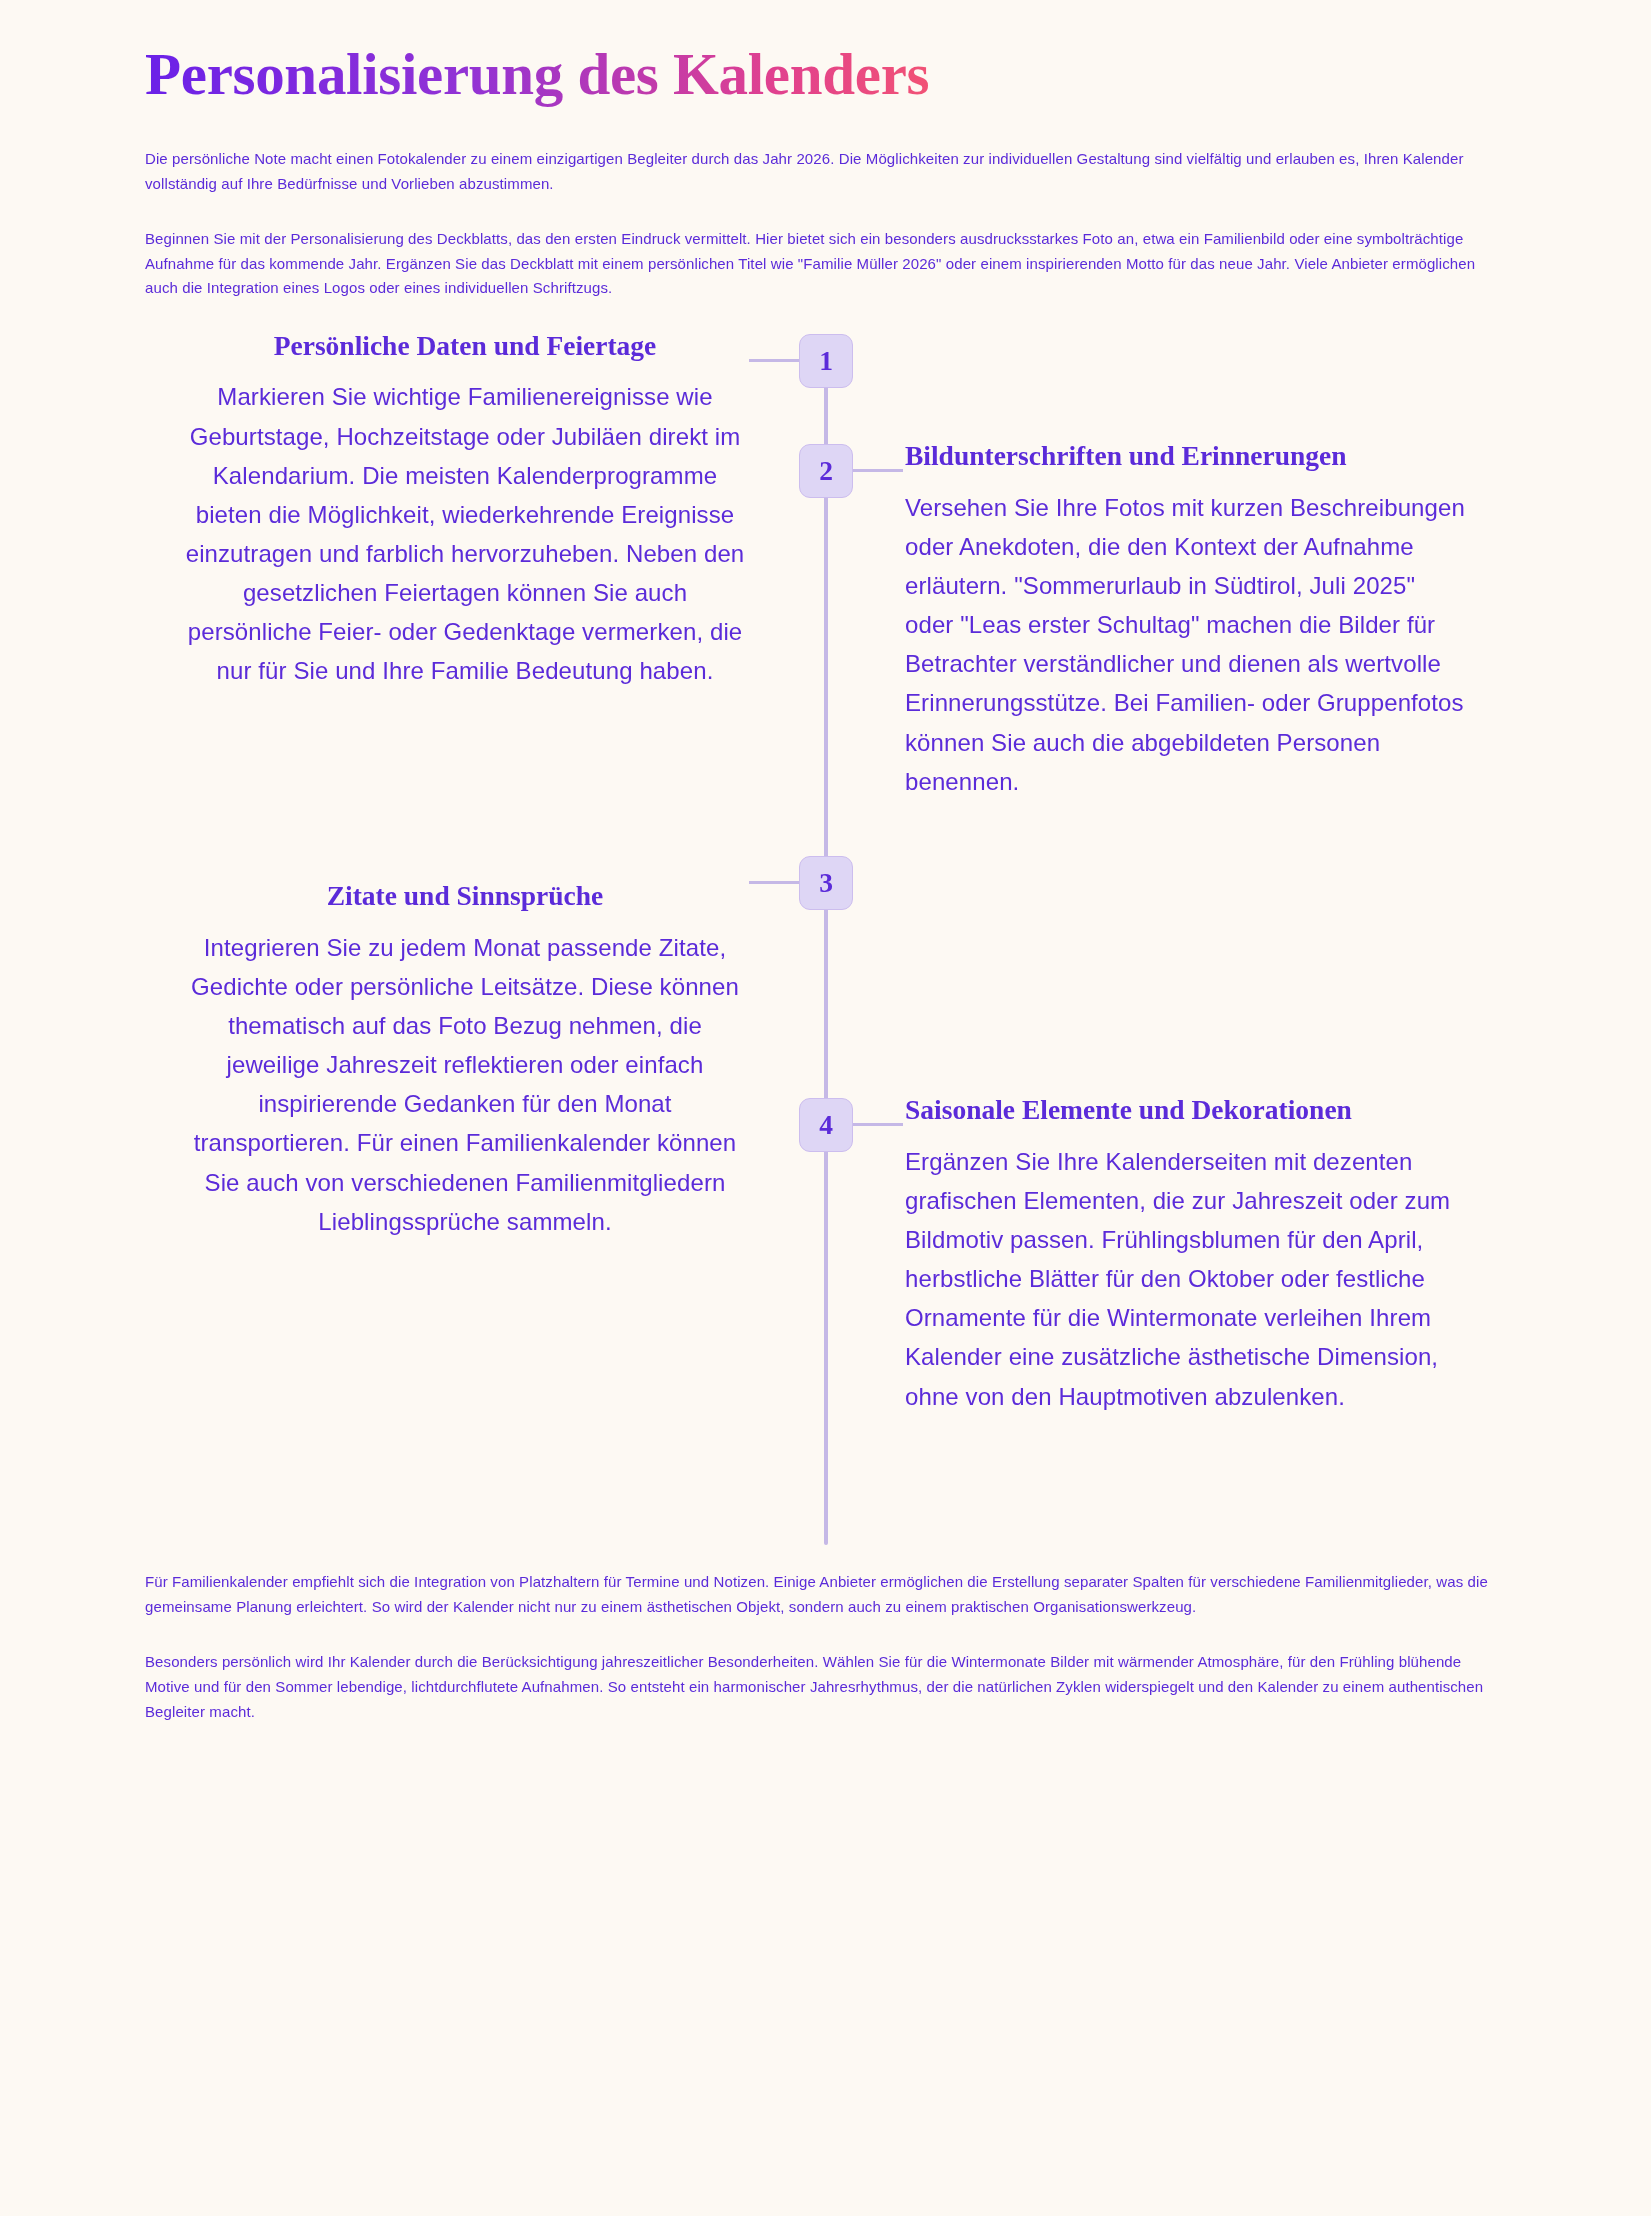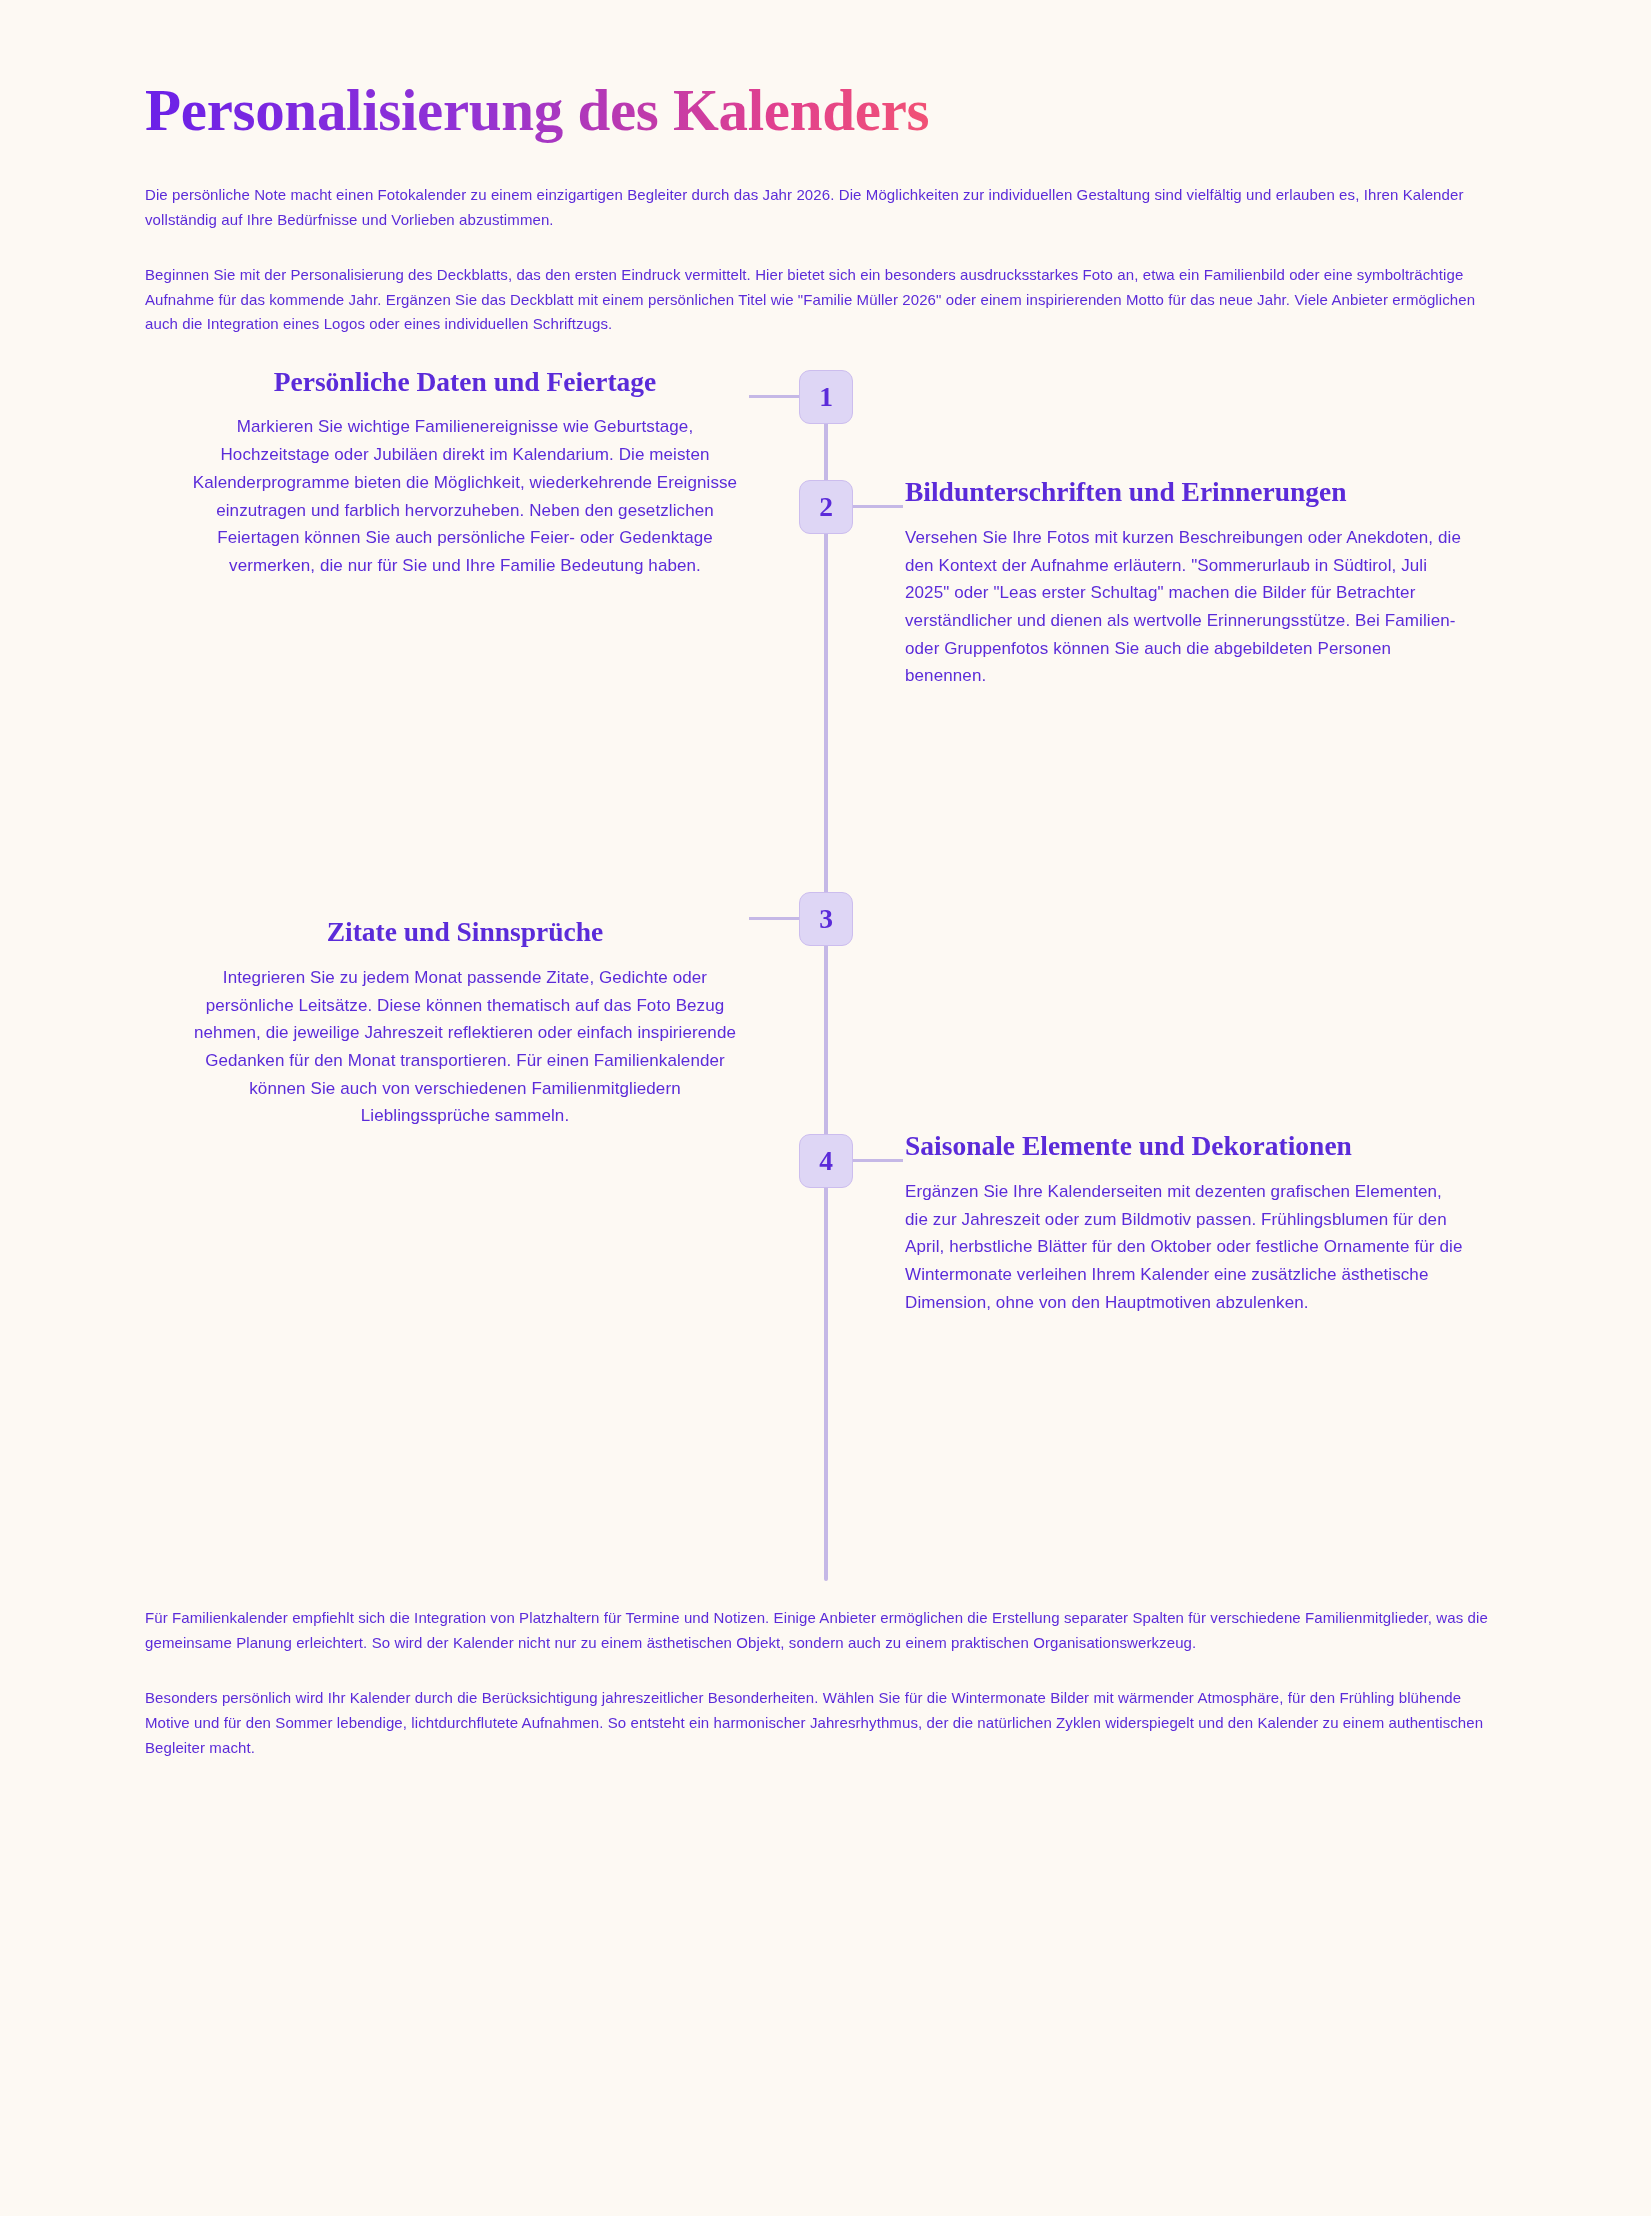--- a/index.html
+++ b/index.html
@@ -20,21 +20,21 @@
     width: 1652px;
     height: 2216px;
     box-sizing: border-box;
     padding: 0 145px;
     overflow: hidden;
   }
 
   
   .doc-title {
     margin: 0;
-    padding-top: 78px;
+    padding-top: 42px;
     font-family: "Liberation Serif", "DejaVu Serif", serif;
     font-weight: 700;
     font-size: 59px;
     line-height: 1.1;
     letter-spacing: -0.3px;
     background-image: linear-gradient(90deg, #6B21E8 0%, #9333D4 24%, #E0408F 46%, #F8596B 62%, #F8705F 78%, #F6925E 100%);
     -webkit-background-clip: text;
     background-clip: text;
     color: transparent;
     -webkit-text-fill-color: transparent;
@@ -90,21 +90,21 @@
     font-size: 27.5px;
     line-height: 1.22;
     color: #5B2BD9;
     white-space: nowrap;
   }
   .tl-item.right .tl-heading { white-space: normal; }
 
   .tl-body {
     margin: 0;
     color: #5B2BD9;
-    font-size: 17px;
+    font-size: 24px;
     line-height: 1.63;
     letter-spacing: 0.1px;
   }
 
   
   .tl-badge {
     position: absolute;
     left: 50%;
     width: 54px;
     height: 54px;

